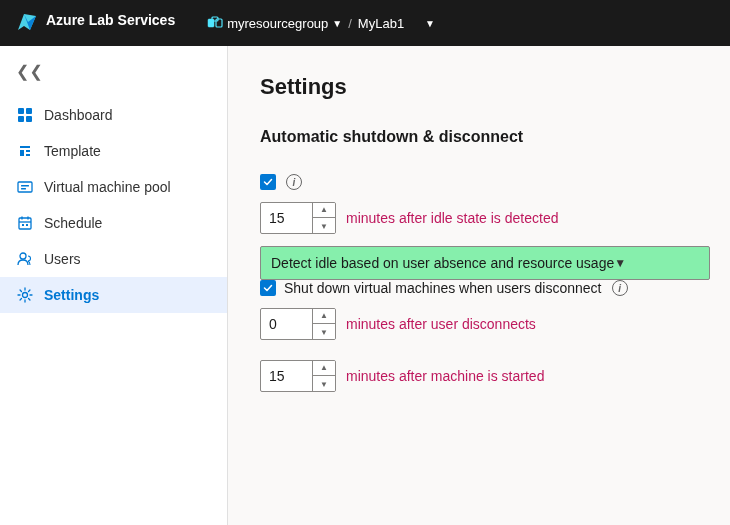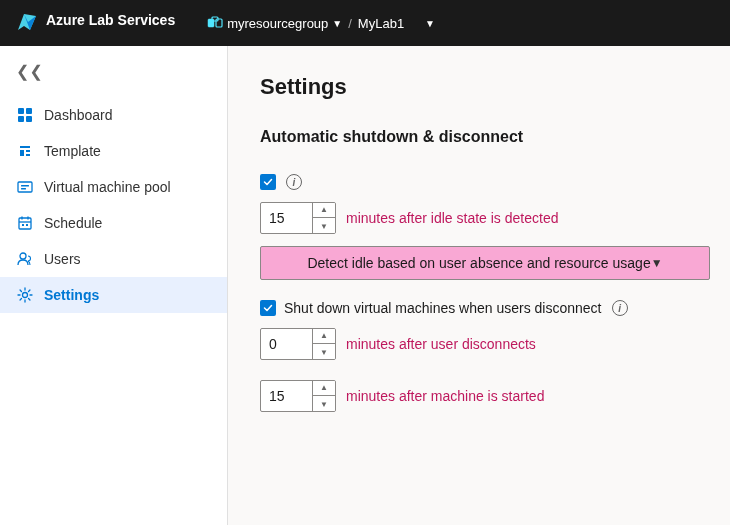--- a/index.html
+++ b/index.html
@@ -196,28 +196,27 @@
     .input-suffix {
       font-size: 14px;
       color: #be185d;
     }
 
     
     .dropdown {
       width: 450px;
       height: 34px;
       border: 1px solid #8a8886;
-      background: #f9a8d4;
+      background: #86efac;
       border-radius: 2px;
       display: flex;
       align-items: center;
       padding: 0 10px;
       cursor: pointer;
-      justify-content: center;
-      margin-bottom: 20px;
+      justify-content: flex-start;
     }
     .dropdown-text {
       font-size: 14px;
       color: #1a1a1a;
     }
     .dropdown-arrow {
       font-size: 12px;
       color: #333;
     }
     .indented {

